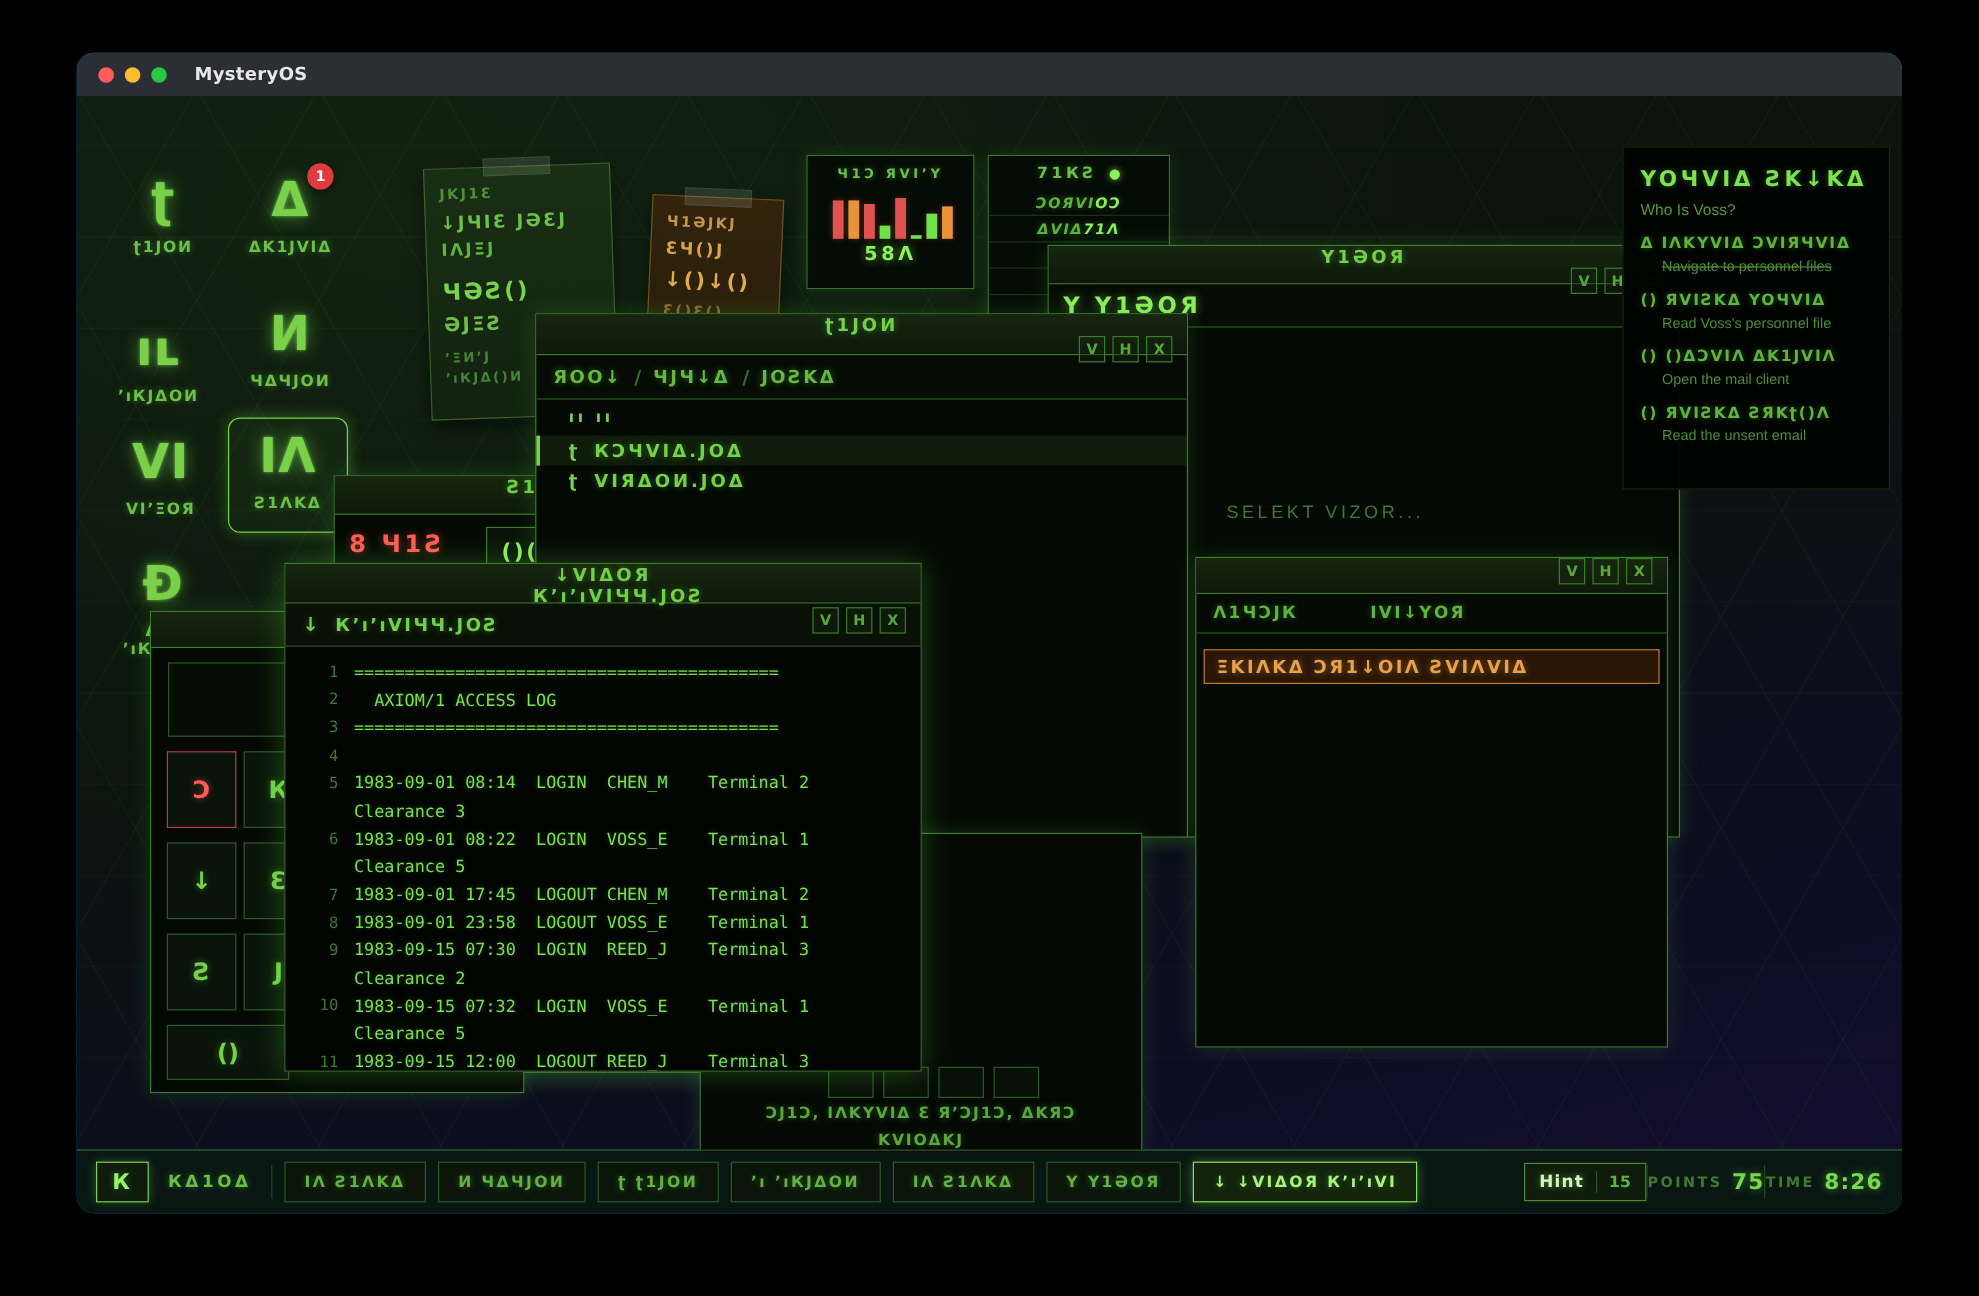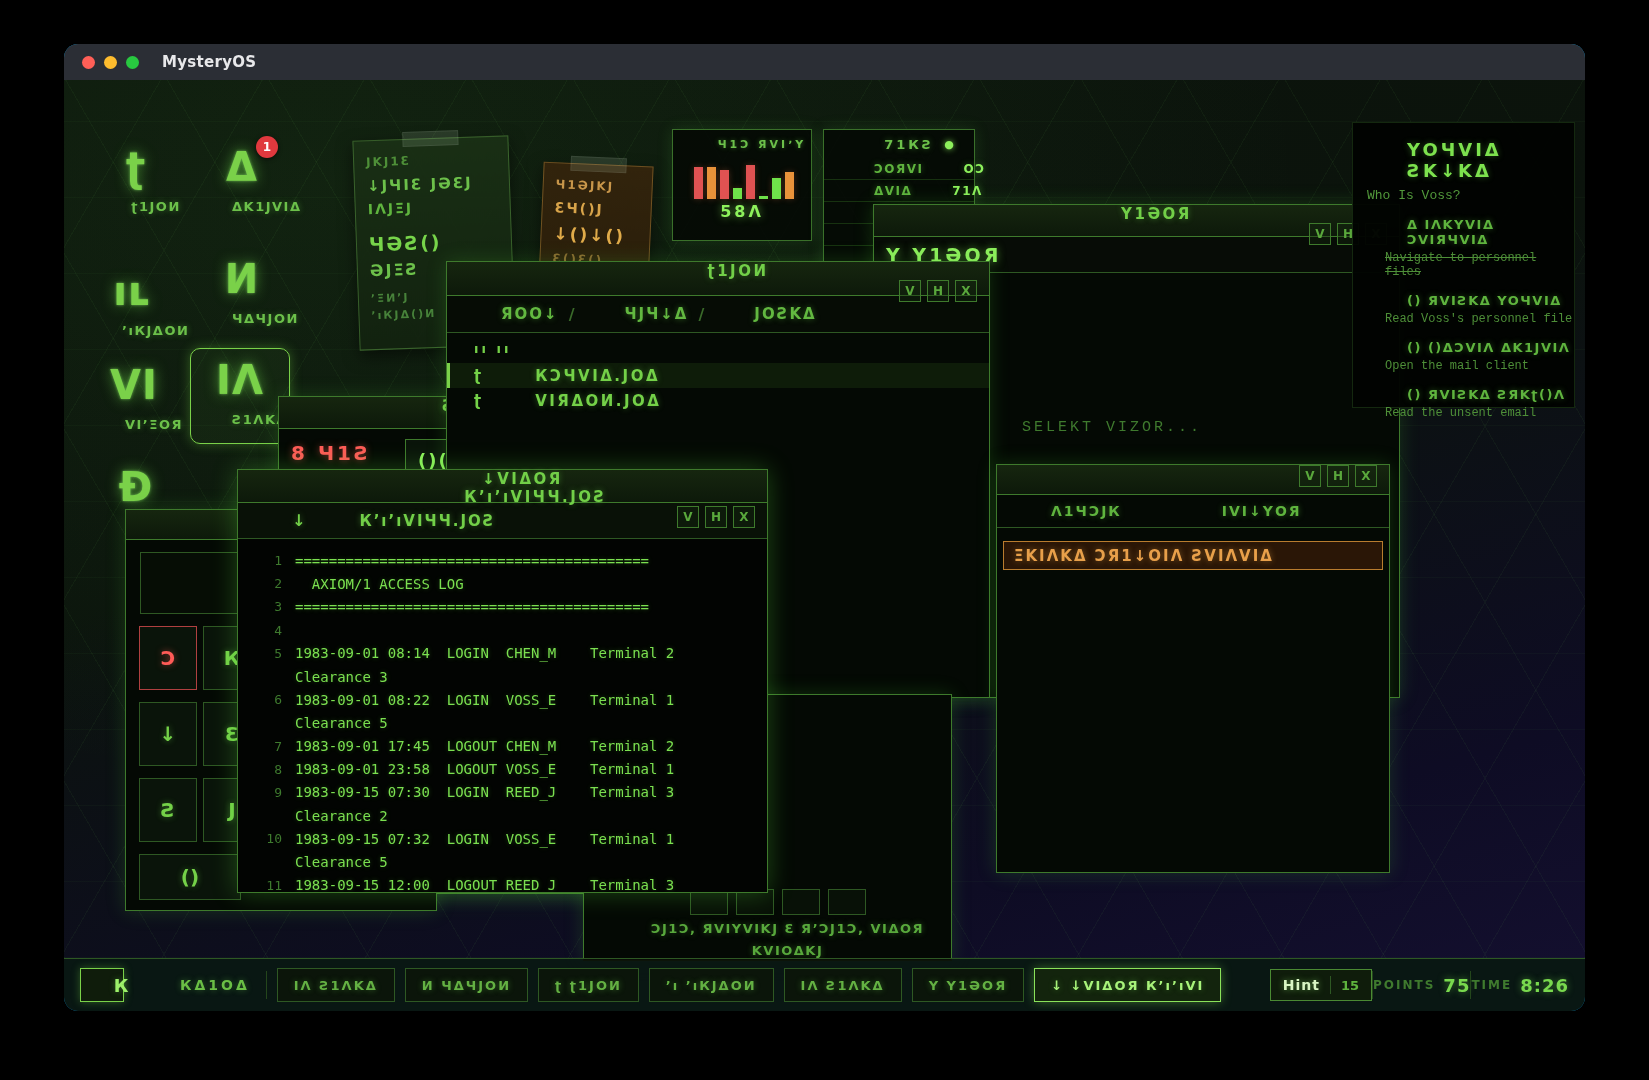--- a/index.html
+++ b/index.html
@@ -19,22 +19,22 @@
           background:
             radial-gradient(ellipse at 18% 12%, rgba(70,170,55,0.10), transparent 55%),
             linear-gradient(165deg, #0c140c 0%, #0b130c 42%, #0e0c24 82%, #130f2e 100%); }
   .desk::before { content:""; position:absolute; inset:0; pointer-events:none;
           background:
             repeating-linear-gradient(60deg, rgba(110,210,85,0.05) 0 1px, transparent 1px 88px),
             repeating-linear-gradient(-60deg, rgba(110,210,85,0.05) 0 1px, transparent 1px 88px),
             repeating-linear-gradient(0deg, rgba(110,210,85,0.035) 0 1px, transparent 1px 76px); }
   
   .al { font-family:"DejaVu Sans", sans-serif; font-weight:bold; letter-spacing:2px;
-        color:#72cf48; text-shadow:0 0 6px rgba(120,240,80,0.35);padding-left:40px; }
-  .mono { font-family:Liberation Mono, monospace; }
+        color:#72cf48; text-shadow:0 0 6px rgba(120,240,80,0.35); }
+  .mono { font-family:Liberation Sans, sans-serif; }
   
   .dicon { position:absolute; width:100px; text-align:center; cursor:default; }
   .dglyph { font-size:40px; line-height:46px; font-weight:bold; color:#7ad149; letter-spacing:1px;
             text-shadow:0 0 14px rgba(120,240,80,0.55), 0 0 3px rgba(160,255,120,0.6); }
   .dlabel { margin-top:9px; font-size:13px; letter-spacing:1.5px; color:#6cc04a; }
   .dicon.sel { border:1px solid #7ad149; border-radius:10px; padding-top:8px; height:96px;
                background:rgba(120,220,70,0.05); box-shadow:0 0 12px rgba(120,220,70,0.35); }
   .badge { position:absolute; top:-8px; right:14px; width:22px; height:22px; border-radius:50%;
            background:#e0393e; color:#fff; font-size:12px; font-weight:bold;
            display:flex; align-items:center; justify-content:center; box-shadow:0 1px 4px rgba(0,0,0,0.6); }
@@ -58,22 +58,22 @@
   .widget { position:absolute; background:rgba(4,9,4,0.88); border:1px solid #3a702a;
             box-shadow:0 0 14px rgba(80,190,60,0.18); }
   .w-title { text-align:center; font-size:11px; letter-spacing:3px; color:#6cc04a; font-weight:bold;
              margin-top:8px; text-shadow:0 0 5px rgba(120,240,80,0.4); }
   .bars { position:absolute; left:21px; top:35px; width:102px; height:34px;
           display:flex; align-items:flex-end; gap:4px; }
   .bar { width:9px; box-shadow:0 0 6px rgba(255,120,80,0.25); }
   .chart-caption { position:absolute; left:0; right:0; top:72px; text-align:center;
                    font-size:16px; font-weight:bold; letter-spacing:3px; color:#8df05c;
                    text-shadow:0 0 8px rgba(140,240,90,0.6); }
-  .srow { display:flex; justify-content:space-between; align-items:center; height:22px;
-          padding:0 10px; border-bottom:1px solid rgba(90,190,60,0.22); }
+  .srow { display:flex; justify-content:center; align-items:center; height:22px;
+          padding:0 10px; border-bottom:1px solid rgba(90,190,60,0.22);font-style:italic; }
   .srow span { font-size:12px; font-weight:bold; letter-spacing:1.5px; color:#5fb43e; }
   .srow .sv { color:#8df05c; }
   .status-title { display:flex; justify-content:center; gap:10px; align-items:center; height:28px; }
   .status-title .st { font-size:13px; font-weight:bold; letter-spacing:3px; color:#6cc04a; }
   .status-title .dot { color:#8df05c; font-size:11px; text-shadow:0 0 6px rgba(140,240,90,0.8); }
   
   .win { position:absolute; background:#040904; border:1px solid #3e7a2c;
          box-shadow:0 0 18px rgba(70,180,50,0.22); }
   .wtb { height:32px; background:linear-gradient(180deg,#16260f,#0d190a);
          border-bottom:1px solid #3e7a2c; display:flex; align-items:center; padding:0 12px;flex-direction:column; }
@@ -329,21 +329,21 @@
             <span class="xname al">VΙЯΔOИ.ЈOΔ</span>
           </div>
         </div>
       </div>
 
       <div class="win" style="left:519px; top:614px; width:369px; height:267px;">
         <div class="tile" style="left:106px;"></div>
         <div class="tile" style="left:152px;"></div>
         <div class="tile" style="left:198px;"></div>
         <div class="tile" style="left:244px;"></div>
-        <div class="vcap al" style="top:226px;">ƆЈ1Ɔ, ЯVΙΥVΙΚЈ Ɛ ЯʼƆЈ1Ɔ, VΙΔOЯ</div>
+        <div class="vcap al" style="top:226px;">ƆЈ1Ɔ, ΙΛΚΥVΙΔ Ɛ ЯʼƆЈ1Ɔ, ΔΚЯƆ</div>
         <div class="vcap al" style="top:248px;">ΚVΙΟΔΚЈ</div>
       </div>
 
       <div class="win" style="left:61px; top:429px; width:312px; height:402px;">
         <div class="wtb" style="height:30px;">
           <span class="wname al" style="margin-left:22px;">ʼıКЈΔOИ</span>
         </div>
         <div class="kdisplay"></div>
         <div class="kbtn red" style="left:13px; top:116px;">Ɔ</div>
         <div class="kbtn" style="left:77px; top:116px;">К</div>

